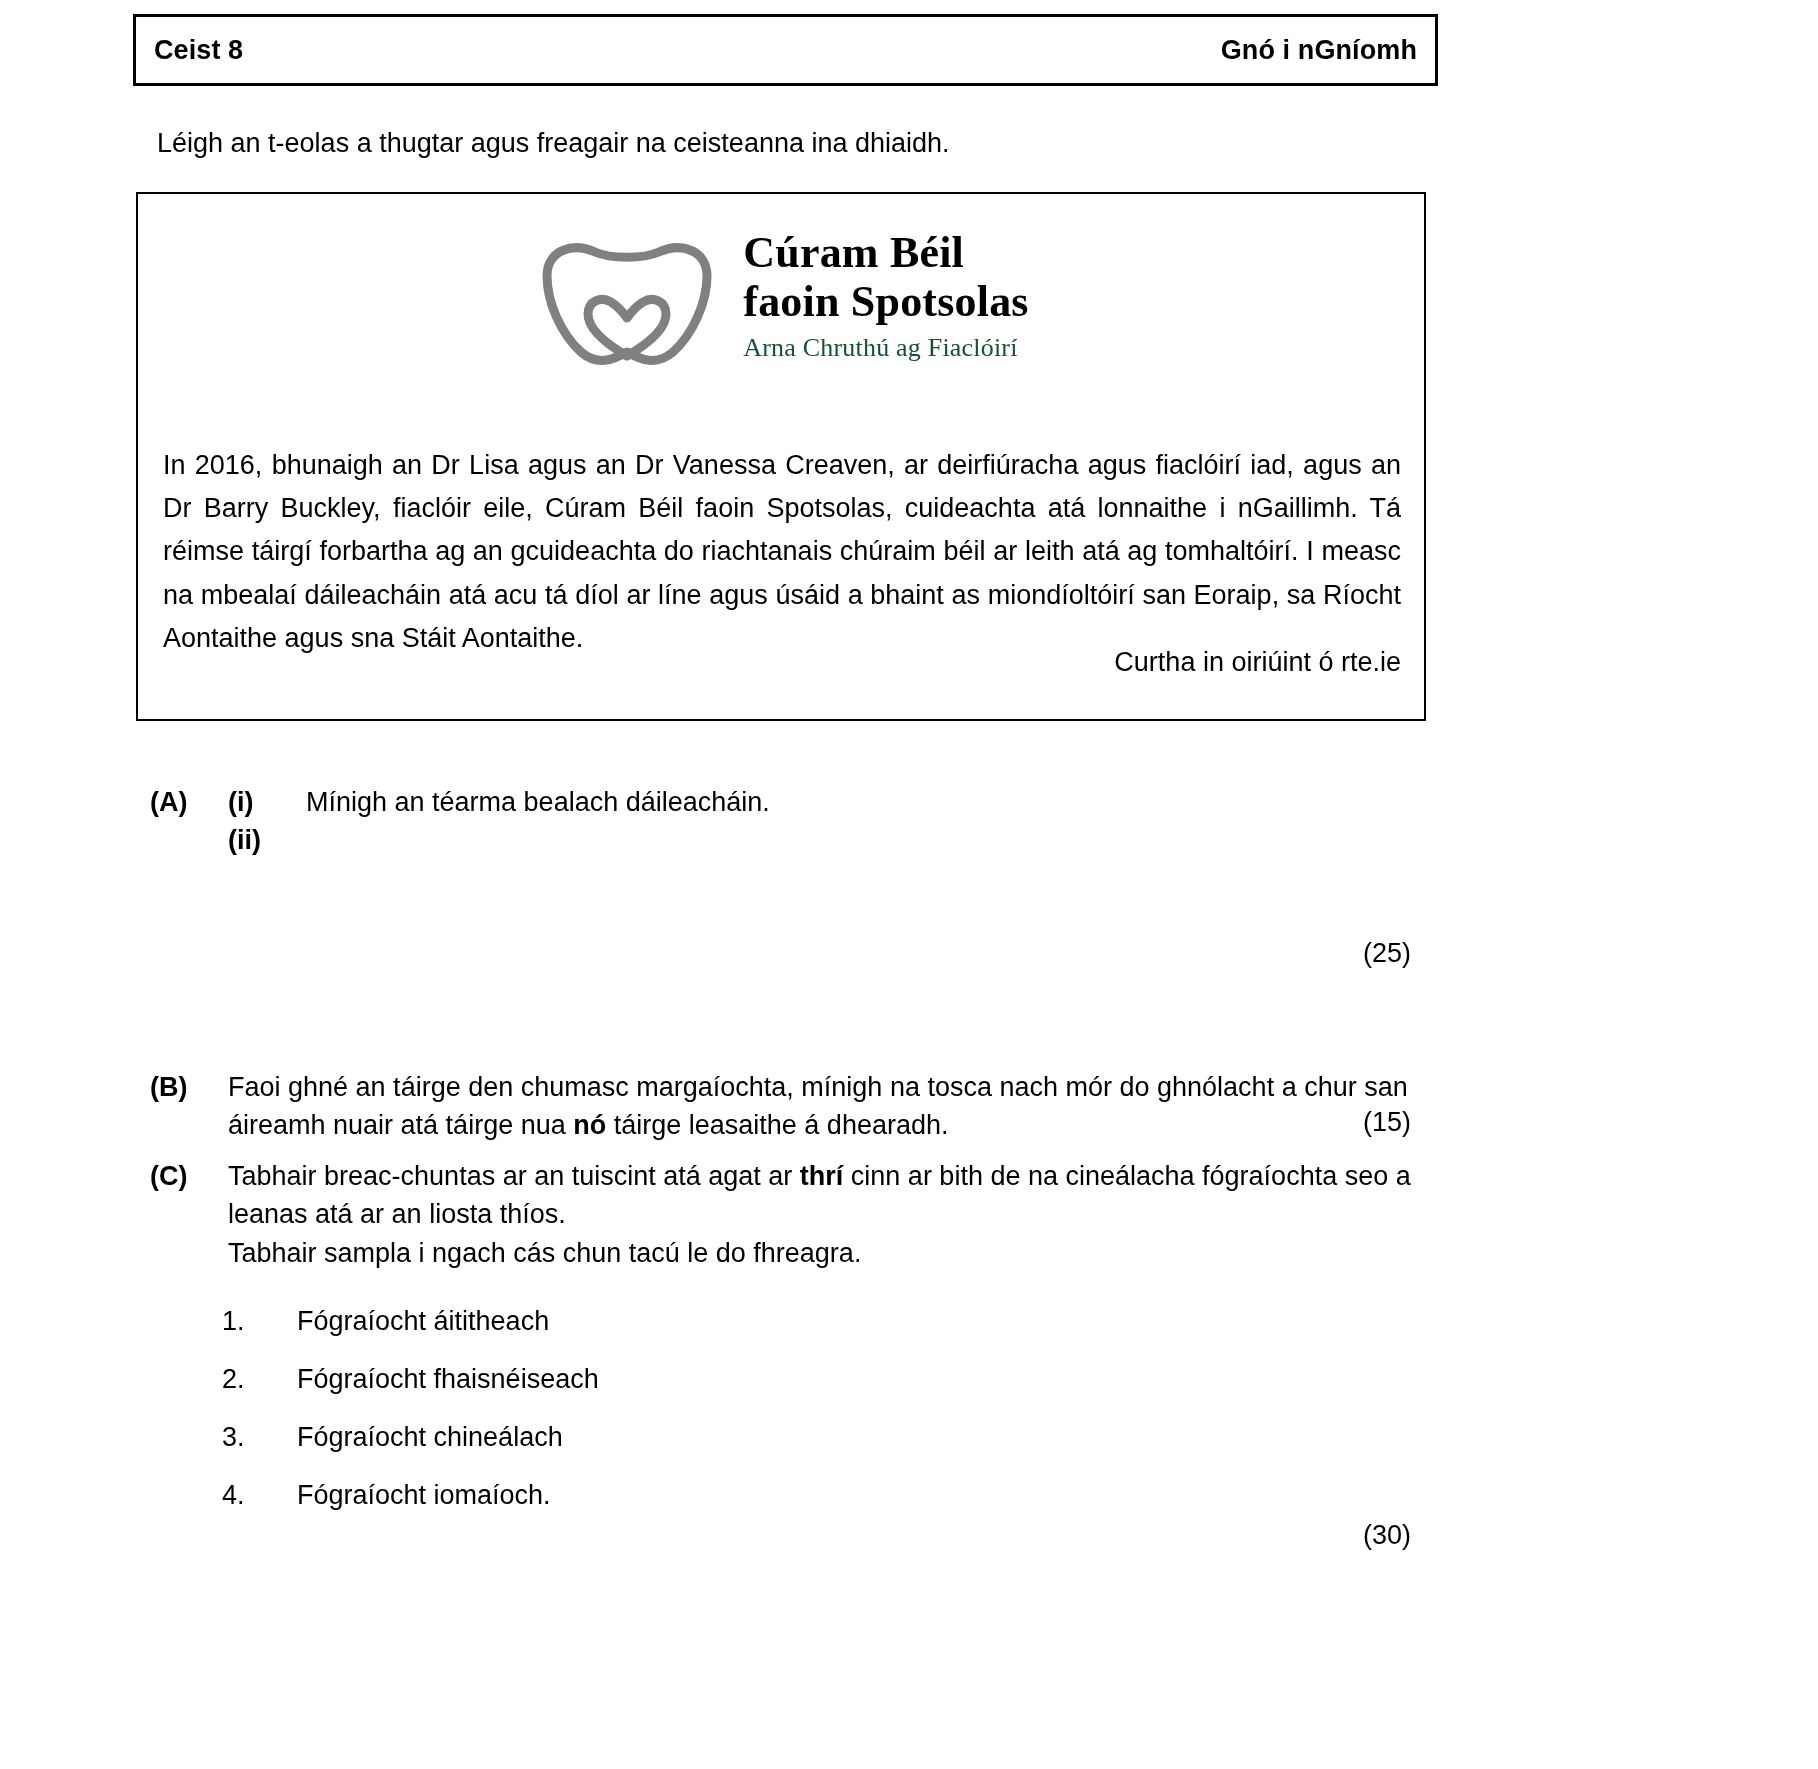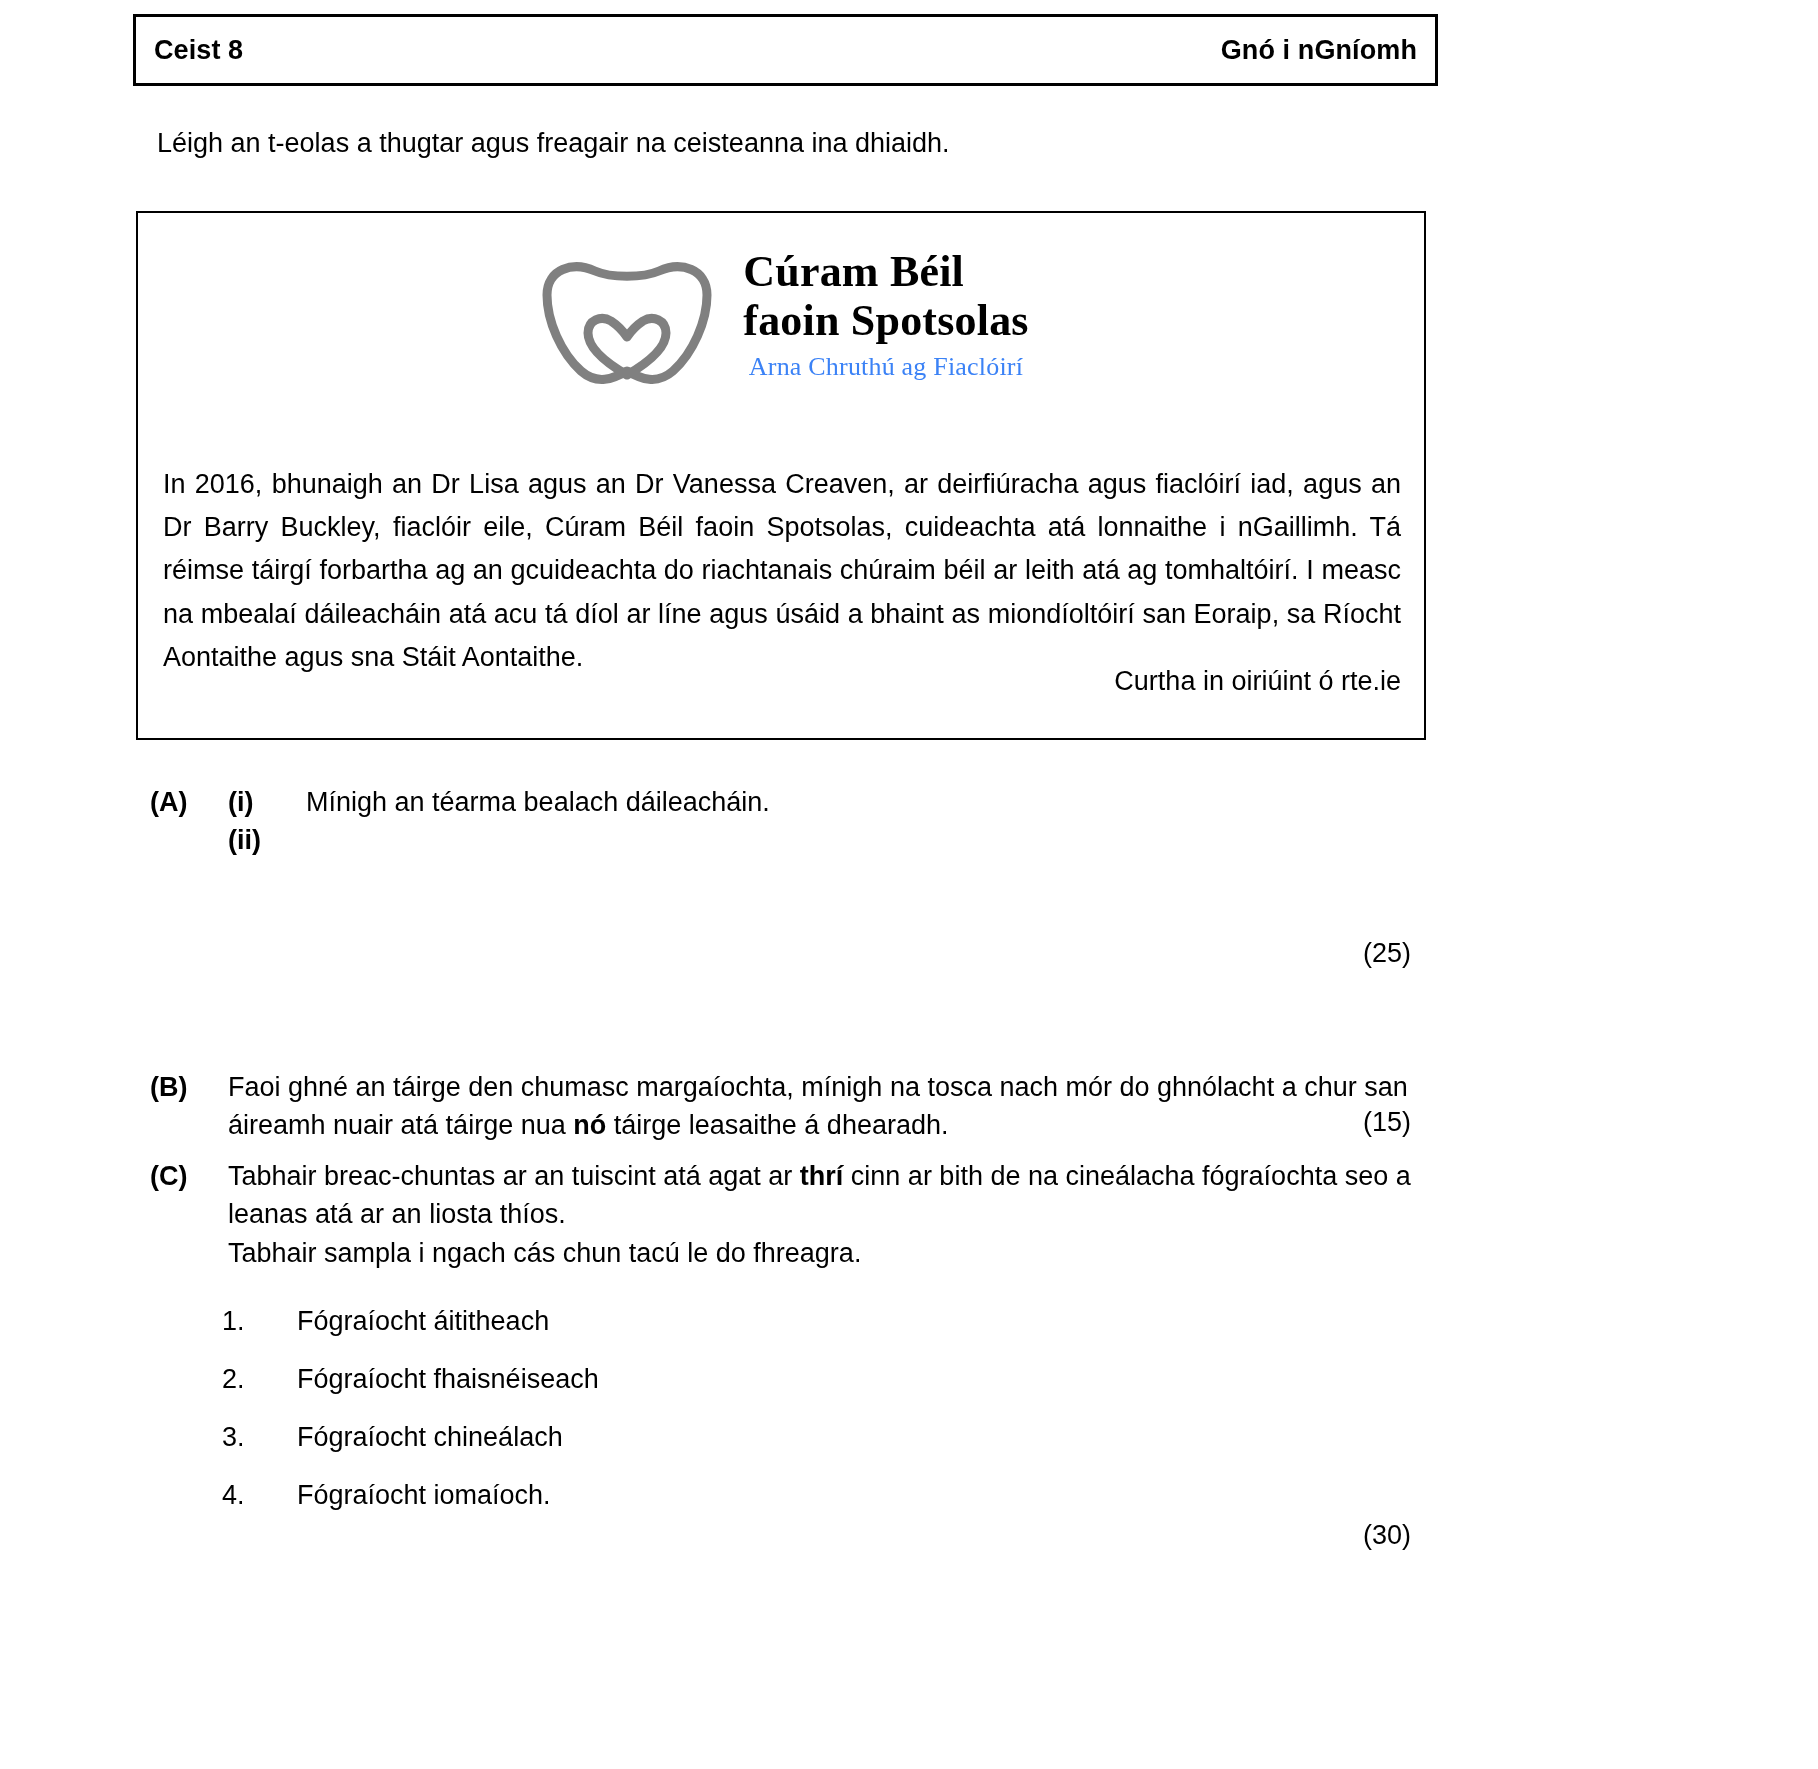--- a/index.html
+++ b/index.html
@@ -56,21 +56,20 @@
   
   .case-box {
     position: absolute;
     left: 136px;
     top: 192px;
     width: 1290px;
     height: 529px;
     border: 2px solid #000;
     box-sizing: border-box;
     background: #fff;
-    margin-top: 19px;
   }
 
   .logo-wrap {
     position: absolute;
     left: 0;
     top: 28px;
     width: 100%;
     display: flex;
     justify-content: center;
     align-items: flex-start;
@@ -96,24 +95,23 @@
     font-family: "Liberation Serif", serif;
     font-weight: bold;
     font-size: 44px;
     line-height: 1.12;
     letter-spacing: 0.2px;
     color: #000;
   }
   .logo-tagline {
     font-family: "Liberation Serif", serif;
     font-size: 26px;
-    color: #3b82f6;
+    color: #14532d;
     margin-top: 6px;
     letter-spacing: 0.2px;
-    text-align: center;
   }
 
   .case-body {
     position: absolute;
     left: 25px;
     right: 23px;
     top: 250px;
     font-size: 27px;
     line-height: 1.6;
     text-align: justify;

